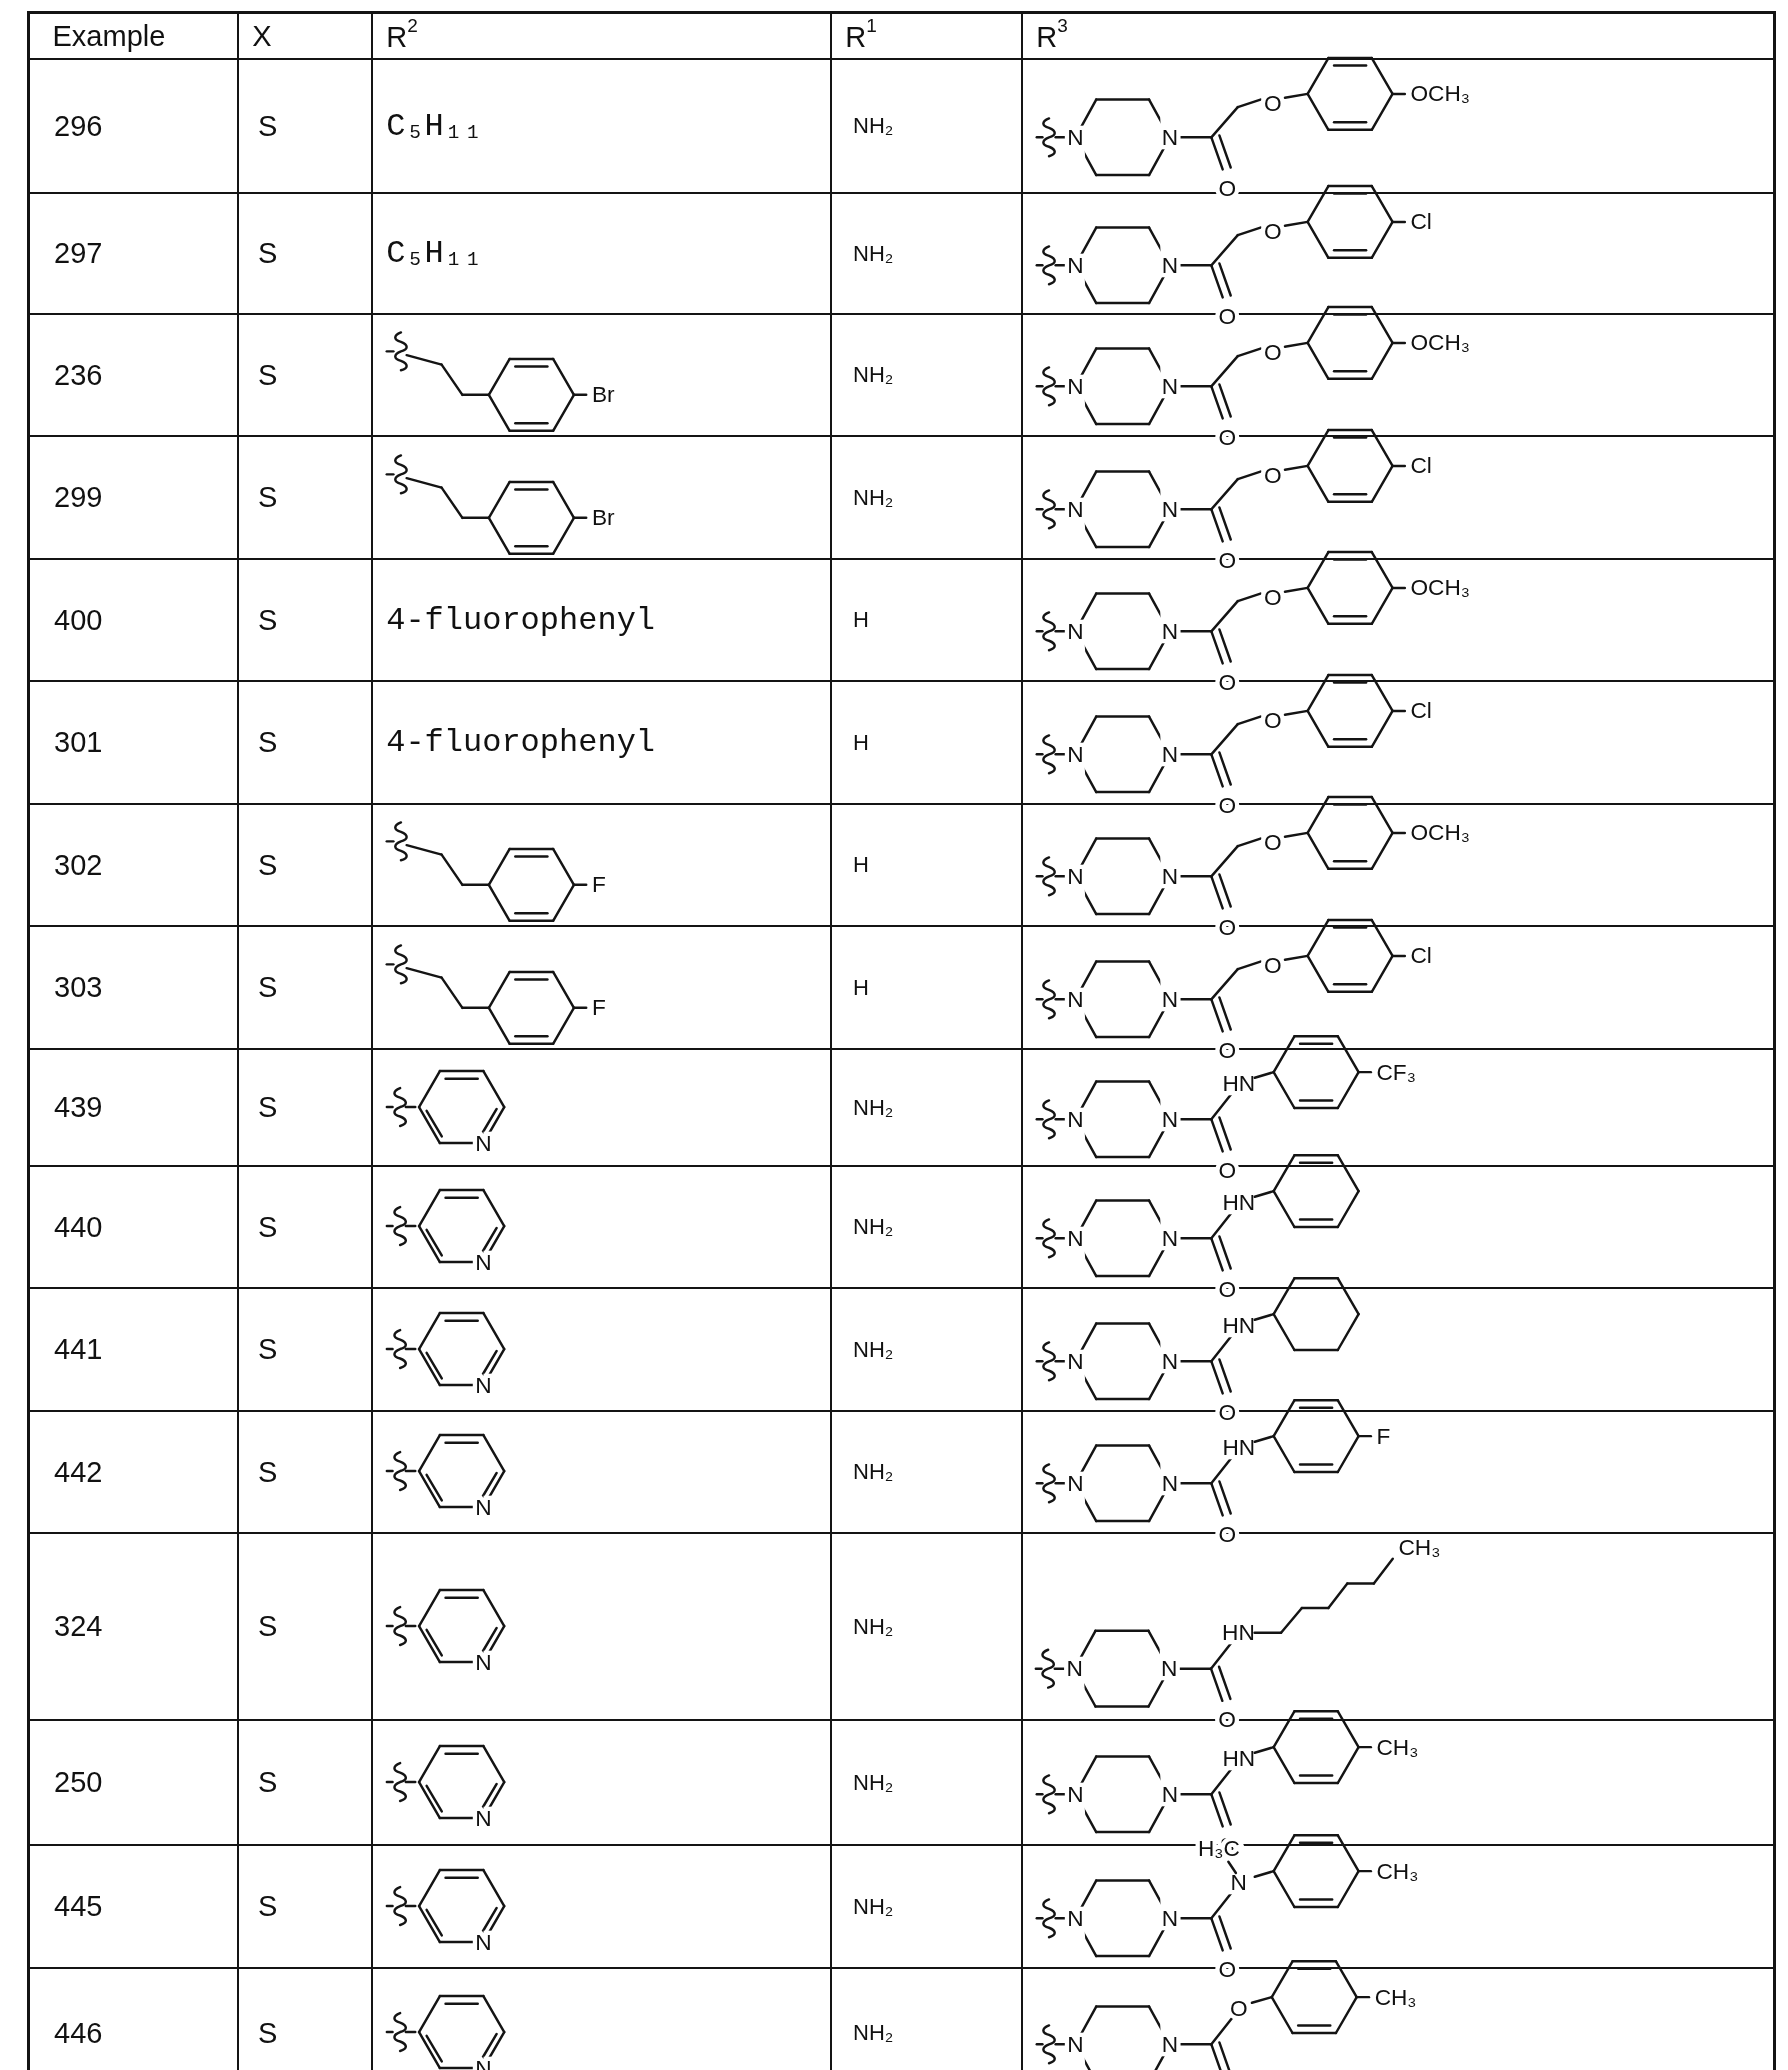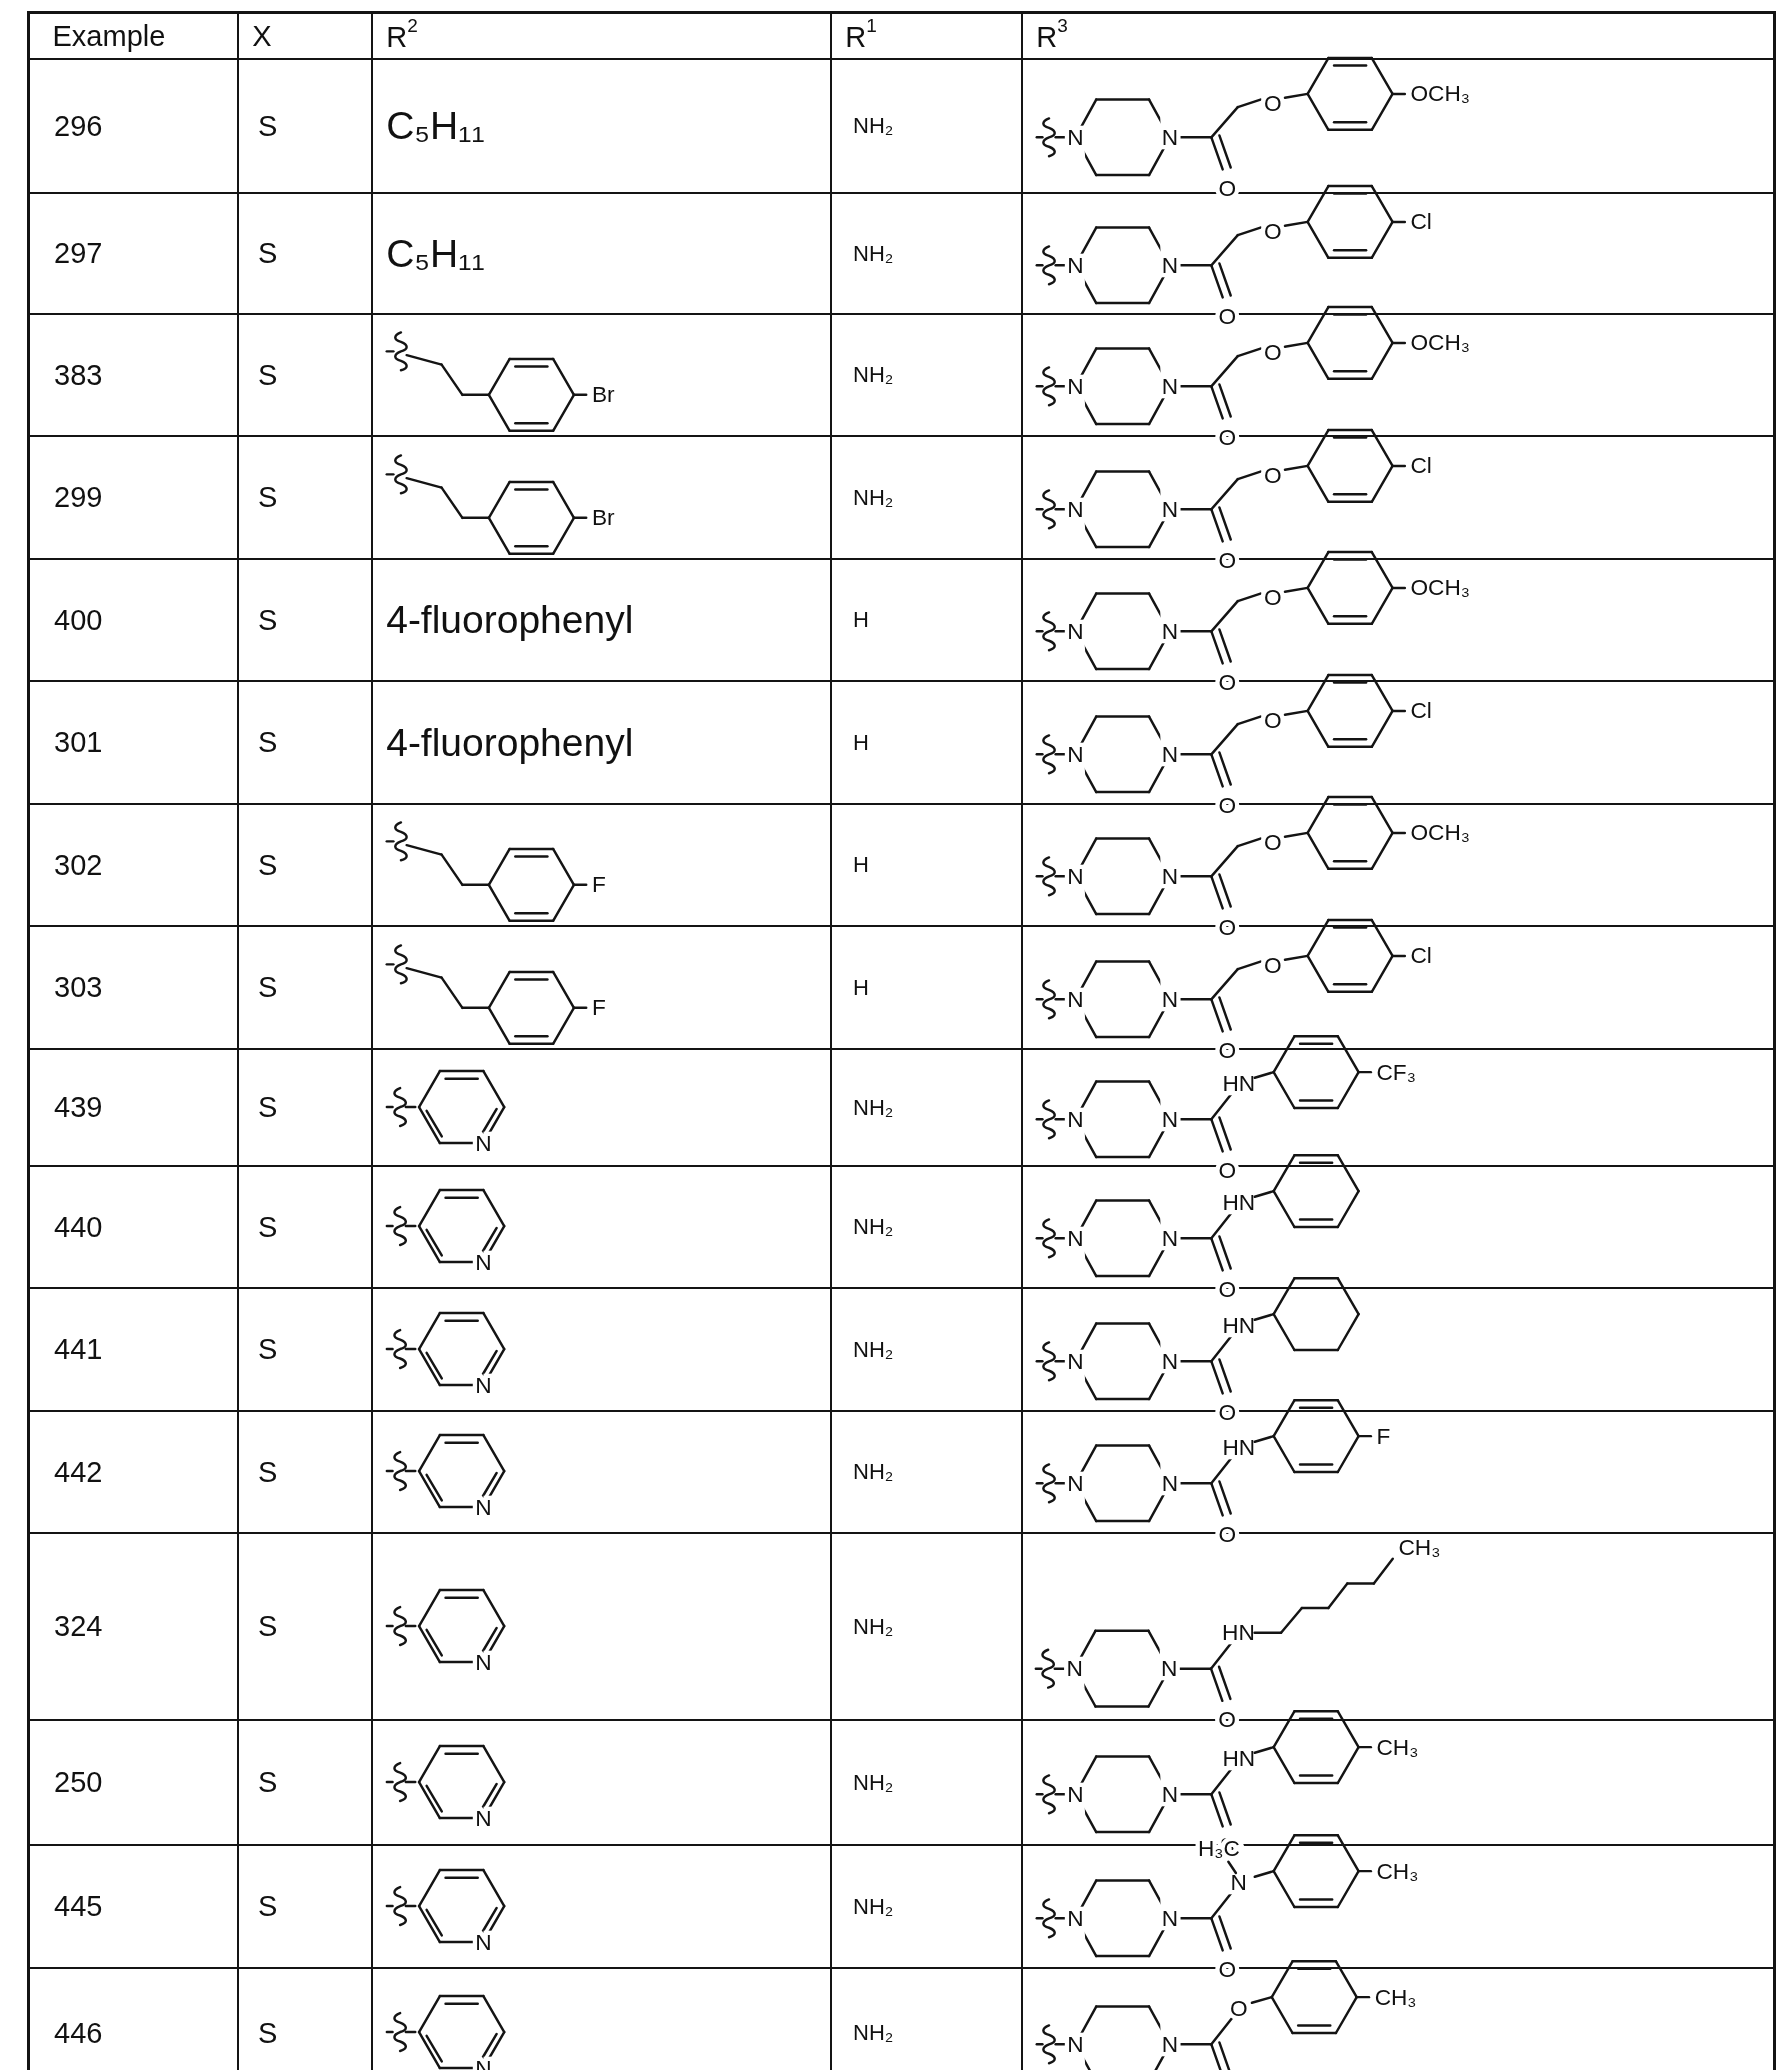--- a/index.html
+++ b/index.html
@@ -7,21 +7,21 @@
        font-family:"Liberation Sans","DejaVu Sans",sans-serif;color:#111;}
   table.cmp{position:absolute;left:26.5px;top:11.4px;border-collapse:collapse;
             table-layout:fixed;background:#fff;border:3.8px solid #141414;}
   td,th{border:2.8px solid #141414;vertical-align:middle;padding:0;position:relative;}
   th{text-align:left;font-weight:normal;font-size:29px;height:44px;padding-left:13.2px;margin-top:20px;}
   th.h-ex{padding-left:23px;}
   th sup{font-size:19px;position:relative;top:-3.8px;}
   .num{font-size:29px;padding-left:24.6px;}
   .big{font-size:29px;padding-left:19px;}
   .r1t{font-size:22px;padding-left:21px;}
-  .formula{font-size:39px;padding-left:13.2px;}
+  .formula{font-size:32px;padding-left:13.2px;font-family:Liberation Mono, monospace;}
   .struct{position:absolute;left:9.5px;top:50%;transform:translateY(-50%);}
   svg{display:block;overflow:visible;}
   .b{stroke:#141414;stroke-width:2.6;fill:none;stroke-linecap:round;stroke-linejoin:round;}
   .at{font-family:"Liberation Sans","DejaVu Sans",sans-serif;font-size:24px;fill:#111;
       stroke:#fff;stroke-width:9px;paint-order:stroke;text-anchor:middle;}
   .ps{text-anchor:start;}
 </style>
 </head>
 <body>
 
@@ -136,21 +136,21 @@
               <path class="b" d="M318 16 L352 16"></path>
               <path class="b" d="M318 76 L352 76"></path>
               <path class="b" d="M380 46 L393 46"></path>
               <text class="at ps" x="399" y="54">Cl</text>
             </svg>
           </div>
         </td>
    </tr>
       <tr>
      <td style="height:120px">
-       <div class="num">383</div>
+       <div class="num">236</div>
         </td>
      <td>
        <div class="big">S</div>
         </td>
      <td>
           <div class="struct">
             <svg width="293" height="123" viewBox="0 0 310 130">
               <path class="b" d="M4 40 L11 40"></path>
               <path class="b" d="M19 20 c-8 3 -8 8 0 10 c8 3 8 8 0 10 c-8 3 -8 8 0 10 c8 3 8 8 0 10"></path>
               <path class="b" d="M25 44 L62 54"></path>

